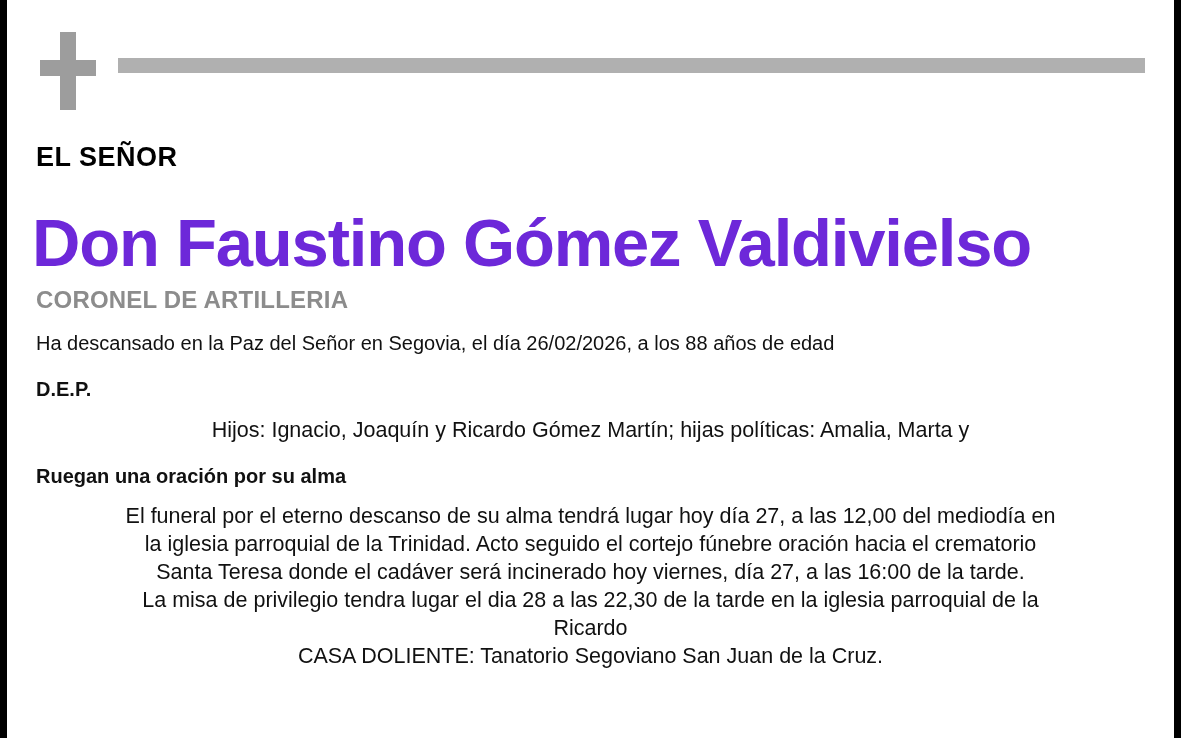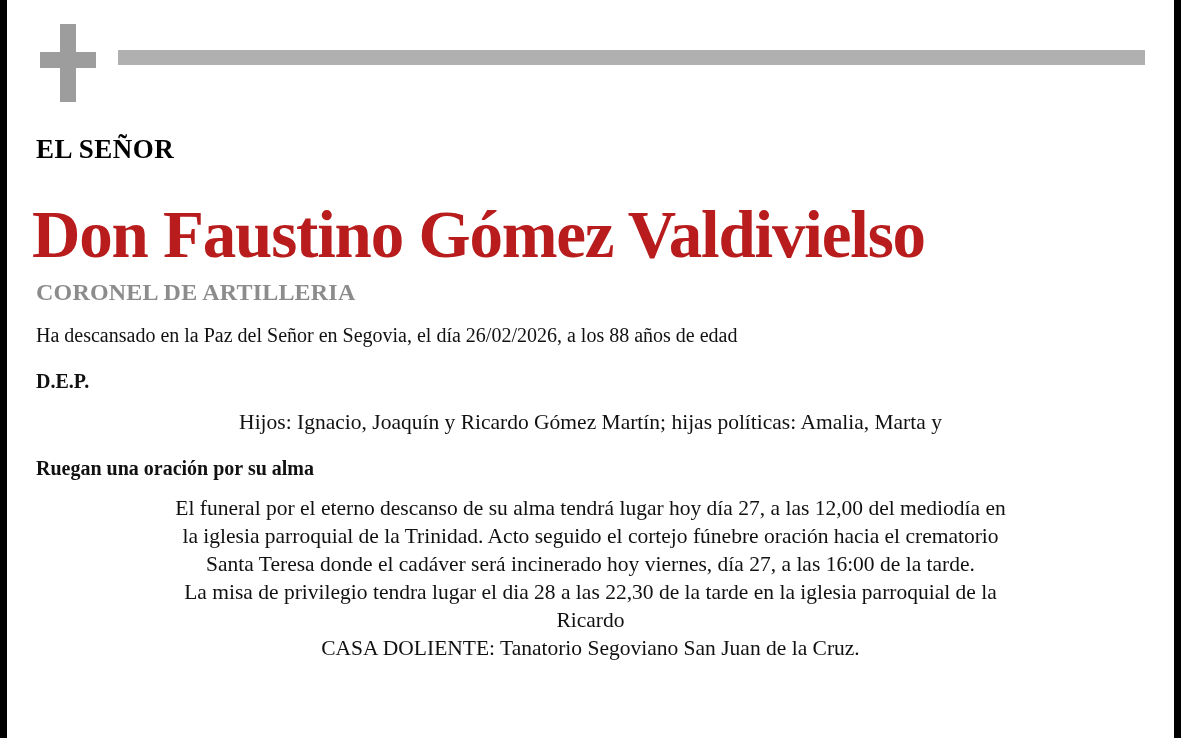--- a/index.html
+++ b/index.html
@@ -29,23 +29,22 @@
   }
   .frame-left { left: 0; }
   .frame-right { right: 0; }
 
   .content {
     position: absolute;
     left: 7px;
     right: 7px;
     top: 0;
     bottom: 0;
-    padding: 8px 29px;
+    padding: 16px 29px;
     box-sizing: border-box;
-    font-family: Liberation Serif, serif;
   }
 
   
   .header {
     position: relative;
     height: 98px;
   }
   .cross {
     position: absolute;
     left: 4px;
@@ -83,21 +82,21 @@
     font-weight: bold;
     letter-spacing: 0.5px;
     color: #000000;
     margin: 30px 0 0 0;
     line-height: 1;
   }
 
   .name {
     font-size: 67px;
     font-weight: bold;
-    color: #b91c1c;
+    color: #6d28d9;
     line-height: 1.06;
     margin: 36px 0 0 -4px;
     letter-spacing: -1.2px;
     white-space: nowrap;
   }
 
   .rank {
     font-size: 24px;
     font-weight: bold;
     color: #8c8c8c;

